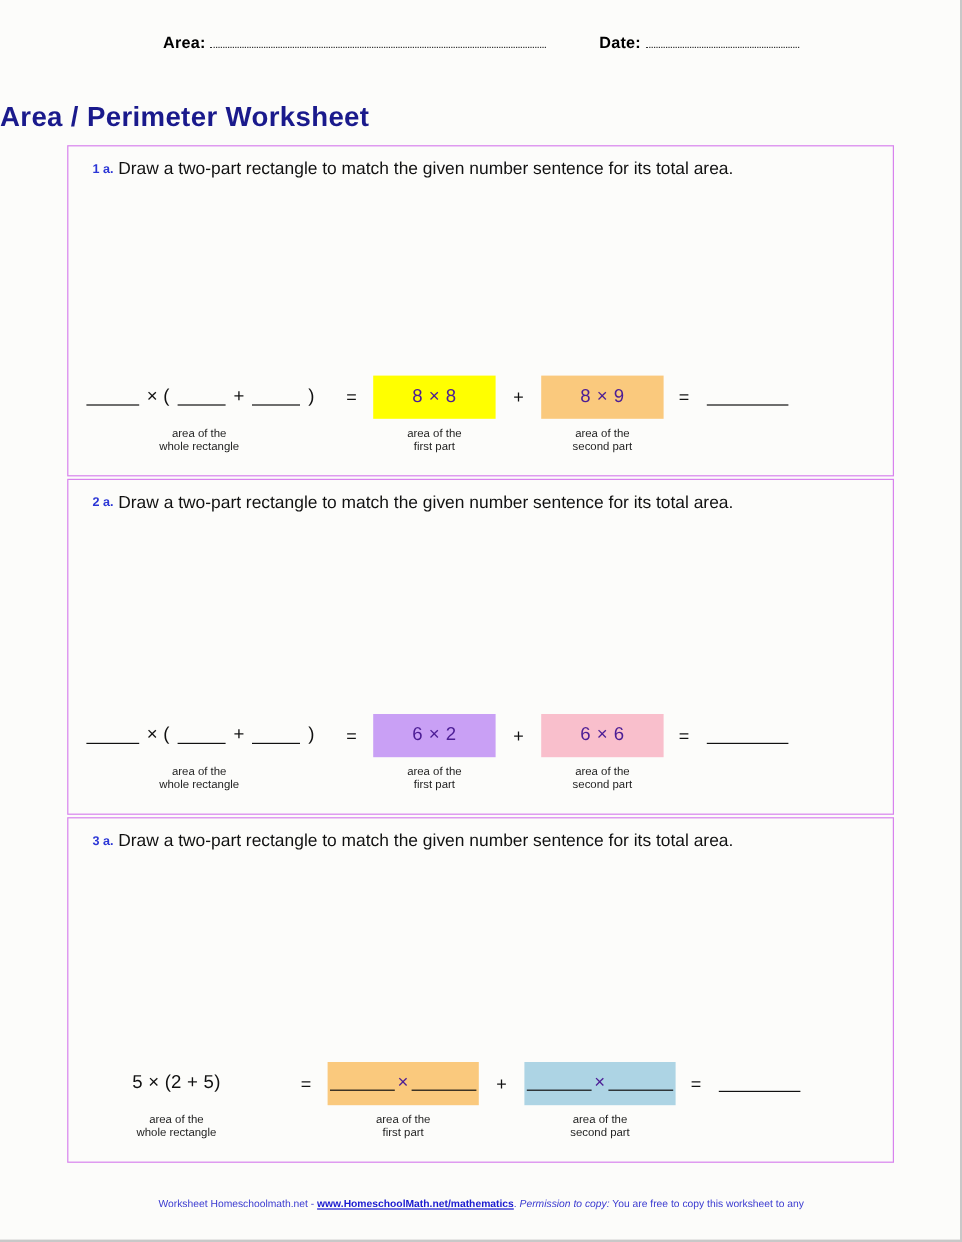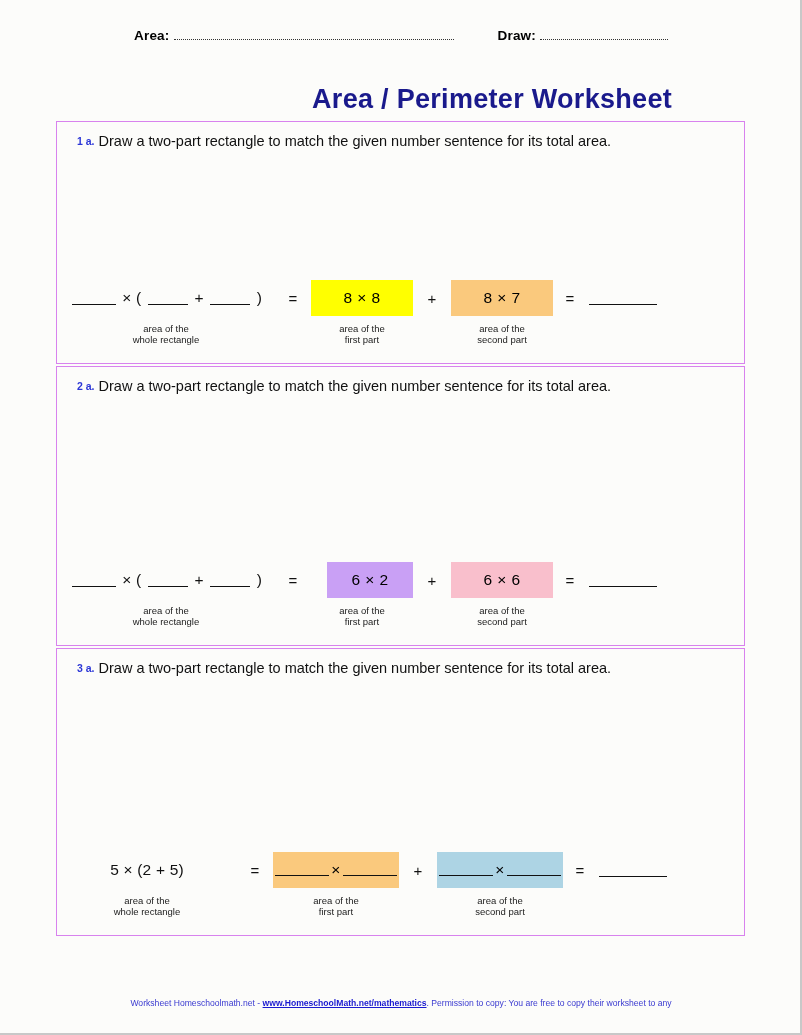--- a/index.html
+++ b/index.html
@@ -56,42 +56,42 @@
     display: inline-block;
     width: 44px;
   }
 
   
   .title {
     position: absolute;
     left: 0;
     top: 84px;
     width: 672px;
-    text-align: right;
-    font-size: 27px;
+    text-align: left;
+    font-size: 23px;
     font-weight: bold;
     color: #1a1a8c;
     letter-spacing: 0.3px;
   }
 
   
   .problems {
     position: absolute;
     left: 56px;
     top: 121px;
     width: 689px;
   }
   .problem {
     position: relative;
     border: 1.3px solid #d882ee;
     box-sizing: border-box;
     background: #fcfcfa;
     margin-bottom: 2px;
   }
-  .problem.p1 { height: 243px; }
+  .problem.p1 { height: 276px; }
   .problem.p2 { height: 280px; }
   .problem.p3 { height: 288px; }
 
   .prob-head {
     position: absolute;
     left: 20px;
     top: 11px;
     font-size: 14.5px;
     color: #1a1a1a;
     white-space: nowrap;
@@ -160,21 +160,21 @@
   .ul.w44 { width: 44px; }
   .ul.w54 { width: 54px; }
   .ul.w68 { width: 68px; }
 
   .box {
     display: flex;
     align-items: center;
     justify-content: center;
     height: 36px;
     font-size: 15.5px;
-    color: #000000;
+    color: #4c1d95;
     white-space: nowrap;
     letter-spacing: 0.4px;
   }
 
   
   .footer {
     position: absolute;
     left: 0;
     top: 997px;
     width: 802px;
@@ -182,29 +182,30 @@
     font-size: 8.6px;
     line-height: 12px;
     color: #3a3ad0;
   }
   .footer a, .footer .url {
     color: #1a1ad0;
     font-weight: bold;
     text-decoration: underline;
   }
   .footer .ital {
+    font-style: italic;
   }
 </style>
 </head>
 <body>
 
 <div class="page">
 
   <div class="namedate">
-    <span class="lbl">Area:</span><span class="blank-name"></span><span class="gap"></span><span class="lbl">Draw:</span><span class="blank-date"></span>
+    <span class="lbl">Area:</span><span class="blank-name"></span><span class="gap"></span><span class="lbl">Date:</span><span class="blank-date"></span>
   </div>
 
   <div class="title">Area / Perimeter Worksheet</div>
 
   <div class="problems">
 
     <div class="problem p1">
       <div class="prob-head">
         <span class="prob-num">1 a.</span><span class="prob-text">Draw a two-part rectangle to match the given number sentence for its total area.</span>
       </div>
@@ -212,21 +213,21 @@
         <div class="srow">
           <div class="cell" style="width:218px;">
             <div class="expr"><span class="ul w44"></span> × ( <span class="ul w40"></span> + <span class="ul w40"></span> )</div>
           </div>
           <div class="op" style="width:36px;">=</div>
           <div class="cell">
             <div class="box" style="width:102px;background:#FFFF00;">8 × 8</div>
           </div>
           <div class="op" style="width:38px;">+</div>
           <div class="cell">
-            <div class="box" style="width:102px;background:#FAC97D;">8 × 7</div>
+            <div class="box" style="width:102px;background:#FAC97D;">8 × 9</div>
           </div>
           <div class="op" style="width:34px;">=</div>
           <div class="cell">
             <div class="expr"><span class="ul w68"></span></div>
           </div>
         </div>
         <div class="srow" style="height:24px;align-items:flex-start;">
           <div class="cell" style="width:218px;">
             <div class="cap"><span>area of the</span><br><span>whole rectangle</span></div>
           </div>
@@ -246,21 +247,21 @@
       <div class="prob-head">
         <span class="prob-num">2 a.</span><span class="prob-text">Draw a two-part rectangle to match the given number sentence for its total area.</span>
       </div>
       <div class="sentence">
         <div class="srow">
           <div class="cell" style="width:218px;">
             <div class="expr"><span class="ul w44"></span> × ( <span class="ul w40"></span> + <span class="ul w40"></span> )</div>
           </div>
           <div class="op" style="width:36px;">=</div>
           <div class="cell">
-            <div class="box" style="width:86px;background:#C9A0F5;margin-left:16px;">6 × 2</div>
+            <div class="box" style="width:102px;background:#C9A0F5;">6 × 2</div>
           </div>
           <div class="op" style="width:38px;">+</div>
           <div class="cell">
             <div class="box" style="width:102px;background:#F9BFCC;">6 × 6</div>
           </div>
           <div class="op" style="width:34px;">=</div>
           <div class="cell">
             <div class="expr"><span class="ul w68"></span></div>
           </div>
         </div>
@@ -314,16 +315,16 @@
           <div class="cell" style="width:126px;">
             <div class="cap"><span>area of the</span><br><span>second part</span></div>
           </div>
         </div>
       </div>
     </div>
 
   </div>
 
   <div class="footer">
-    <div><span>Worksheet Homeschoolmath.net - </span><span class="url">www.HomeschoolMath.net/mathematics</span><span>.  </span><span class="ital">Permission to copy:</span><span> You are free to copy their worksheet to any</span></div>
+    <div><span>Worksheet Homeschoolmath.net - </span><span class="url">www.HomeschoolMath.net/mathematics</span><span>.  </span><span class="ital">Permission to copy:</span><span> You are free to copy this worksheet to any</span></div>
   </div>
 
 </div>
 
 </body></html>

